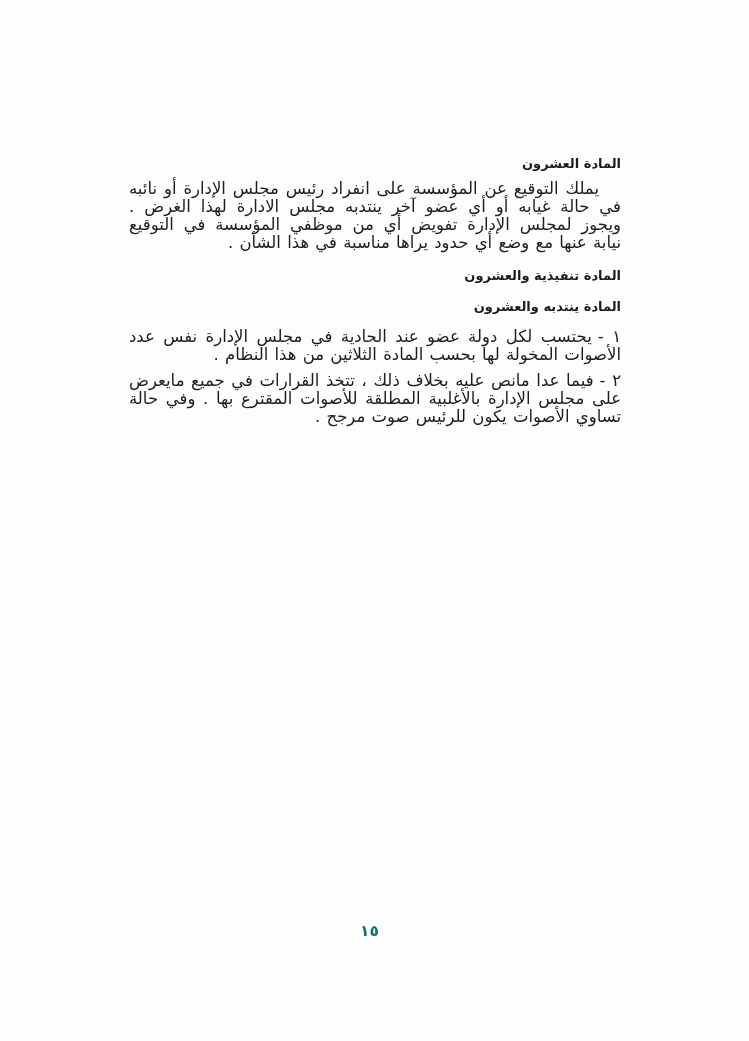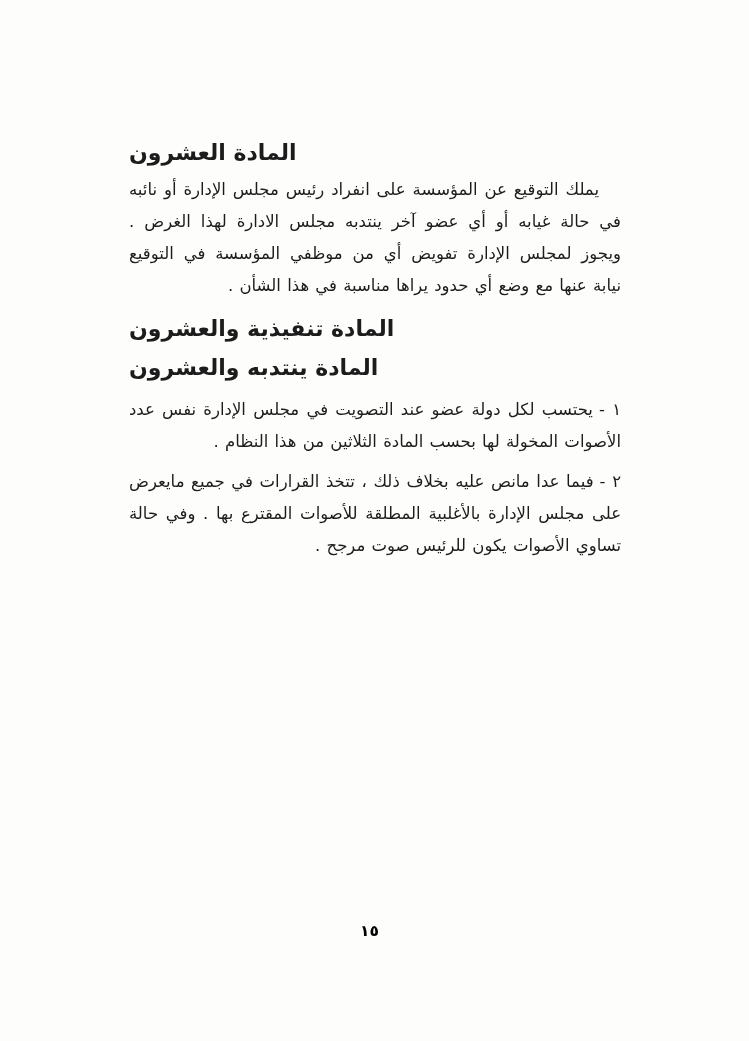--- a/index.html
+++ b/index.html
@@ -21,29 +21,29 @@
   .content {
     position: absolute;
     top: 140px;
     right: 128px;
     width: 492px;
   }
   .article {
     margin-bottom: 14px;
   }
   .article-title {
-    font-size: 22px;
+    font-size: 13px;
     font-weight: bold;
-    text-align: left;
-    margin: 0 0 9px 0;
+    text-align: right;
+    margin: 16px 0 9px 0;
     letter-spacing: 0.2px;
   }
   .body-para {
     font-size: 16.5px;
-    line-height: 32px;
+    line-height: 18px;
     text-align: justify;
     text-align-last: right;
     margin: 0 0 8px 0;
     text-indent: 22px;
     word-spacing: 1px;
   }
   .item {
     margin: 0 0 8px 0;
   }
   .item .body-para {
@@ -54,21 +54,21 @@
     white-space: nowrap;
   }
   .page-number {
     position: absolute;
     top: 922px;
     left: 0;
     right: 10px;
     text-align: center;
     font-size: 15.5px;
     font-weight: bold;
-    color: #000000;
+    color: #0f766e;
   }
 </style>
 </head>
 <body>
 
 <div class="page">
   <div class="content">
 
     <section class="article">
       <h2 class="article-title">المادة العشرون</h2>
@@ -78,21 +78,21 @@
     <section class="article">
       <h2 class="article-title">المادة تنفيذية والعشرون</h2>
     </section>
 
     <section class="article">
       <h2 class="article-title">المادة ينتدبه والعشرون</h2>
     </section>
 
     <section class="article">
       <div class="item">
-        <p class="body-para"><span class="item-marker">١ -</span><span>يحتسب لكل دولة عضو عند التصويت في مجلس الإدارة نفس عدد الأصوات المخولة لها بحسب المادة الثلاثين من هذا النظام .</span></p>
+        <p class="body-para"><span class="item-marker">١ -</span><span>يحتسب لكل دولة عضو عند الحادية في مجلس الإدارة نفس عدد الأصوات المخولة لها بحسب المادة الثلاثين من هذا النظام .</span></p>
       </div>
       <div class="item">
         <p class="body-para"><span class="item-marker">٢ -</span><span>فيما عدا مانص عليه بخلاف ذلك ، تتخذ القرارات في جميع مايعرض على مجلس الإدارة بالأغلبية المطلقة للأصوات المقترع بها . وفي حالة تساوي الأصوات يكون للرئيس صوت مرجح .</span></p>
       </div>
     </section>
 
   </div>
 
   <div class="page-number">١٥</div>
 </div>

